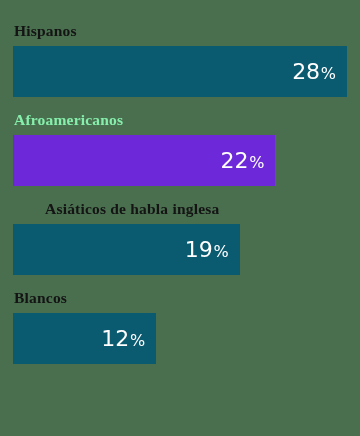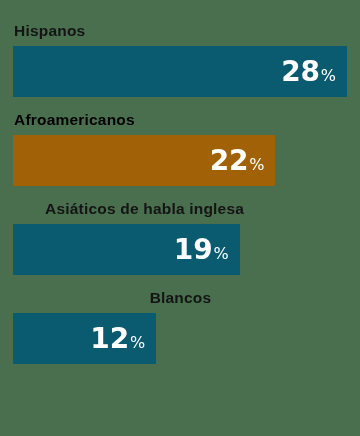--- a/index.html
+++ b/index.html
@@ -21,21 +21,21 @@
     padding: 22px 13px 0 13px;
   }
   .bar-group {
     position: relative;
     margin-bottom: 14px;
   }
   .bar-group:last-child {
     margin-bottom: 0;
   }
   .bar-label {
-    font-family: Liberation Sans, sans-serif;
+    font-family: Liberation Serif, serif;
     font-weight: bold;
     font-size: 15.5px;
     letter-spacing: 0.2px;
     color: #141414;
     line-height: 1.1;
     margin: 0 0 7px 1px;
     white-space: nowrap;
   }
   .bar-track {
     position: relative;
@@ -56,22 +56,22 @@
   }
   .bar-value {
     font-family: "DejaVu Sans", sans-serif;
     color: #ffffff;
     white-space: nowrap;
     line-height: 1;
     display: inline-flex;
     align-items: baseline;
   }
   .bar-value .num {
-    font-weight: bold;
-    font-size: 28px;
+    font-weight: normal;
+    font-size: 22px;
     letter-spacing: -0.2px;
   }
   .bar-value .pct {
     font-weight: normal;
     font-size: 16px;
     margin-left: 1px;
   }
 </style>
 </head>
 <body style="background: rgb(74, 111, 79);">
@@ -84,23 +84,23 @@
       <div class="bar-fill" style="width: 100%; background: rgb(10, 90, 112);">
         <span class="bar-value" style="color: rgb(255, 255, 255);">
           <span class="num">28</span>
             <span class="pct">%</span>
         </span>
       </div>
     </div>
   </div>
 
   <div class="bar-group">
-    <div class="bar-label" style="color: #000000;">Afroamericanos</div>
+    <div class="bar-label" style="color: #86efac;">Afroamericanos</div>
     <div class="bar-track">
-      <div class="bar-fill" style="width: 78.5714%; background: #a16207; padding-left: 20px;">
+      <div class="bar-fill" style="width: 78.5714%; background: #6d28d9; padding-left: 20px;">
         <span class="bar-value" style="color: rgb(255, 255, 255);">
           <span class="num">22</span>
             <span class="pct">%</span>
         </span>
       </div>
     </div>
   </div>
 
   <div class="bar-group">
     <div class="bar-label" style="color: rgb(20, 20, 20); margin-left: 32px;">Asiáticos de habla inglesa</div>
@@ -108,21 +108,21 @@
       <div class="bar-fill" style="width: 67.8571%; background: rgb(10, 90, 112); text-align: right;">
         <span class="bar-value" style="color: rgb(255, 255, 255);">
           <span class="num">19</span>
             <span class="pct">%</span>
         </span>
       </div>
     </div>
   </div>
 
   <div class="bar-group">
-    <div class="bar-label" style="color: rgb(20, 20, 20); text-align: center;">Blancos</div>
+    <div class="bar-label" style="color: rgb(20, 20, 20);">Blancos</div>
     <div class="bar-track">
       <div class="bar-fill" style="width: 42.8571%; background: rgb(10, 90, 112); padding-left: 24px;">
         <span class="bar-value" style="color: rgb(255, 255, 255);">
           <span class="num">12</span>
             <span class="pct">%</span>
         </span>
       </div>
     </div>
   </div>
 

